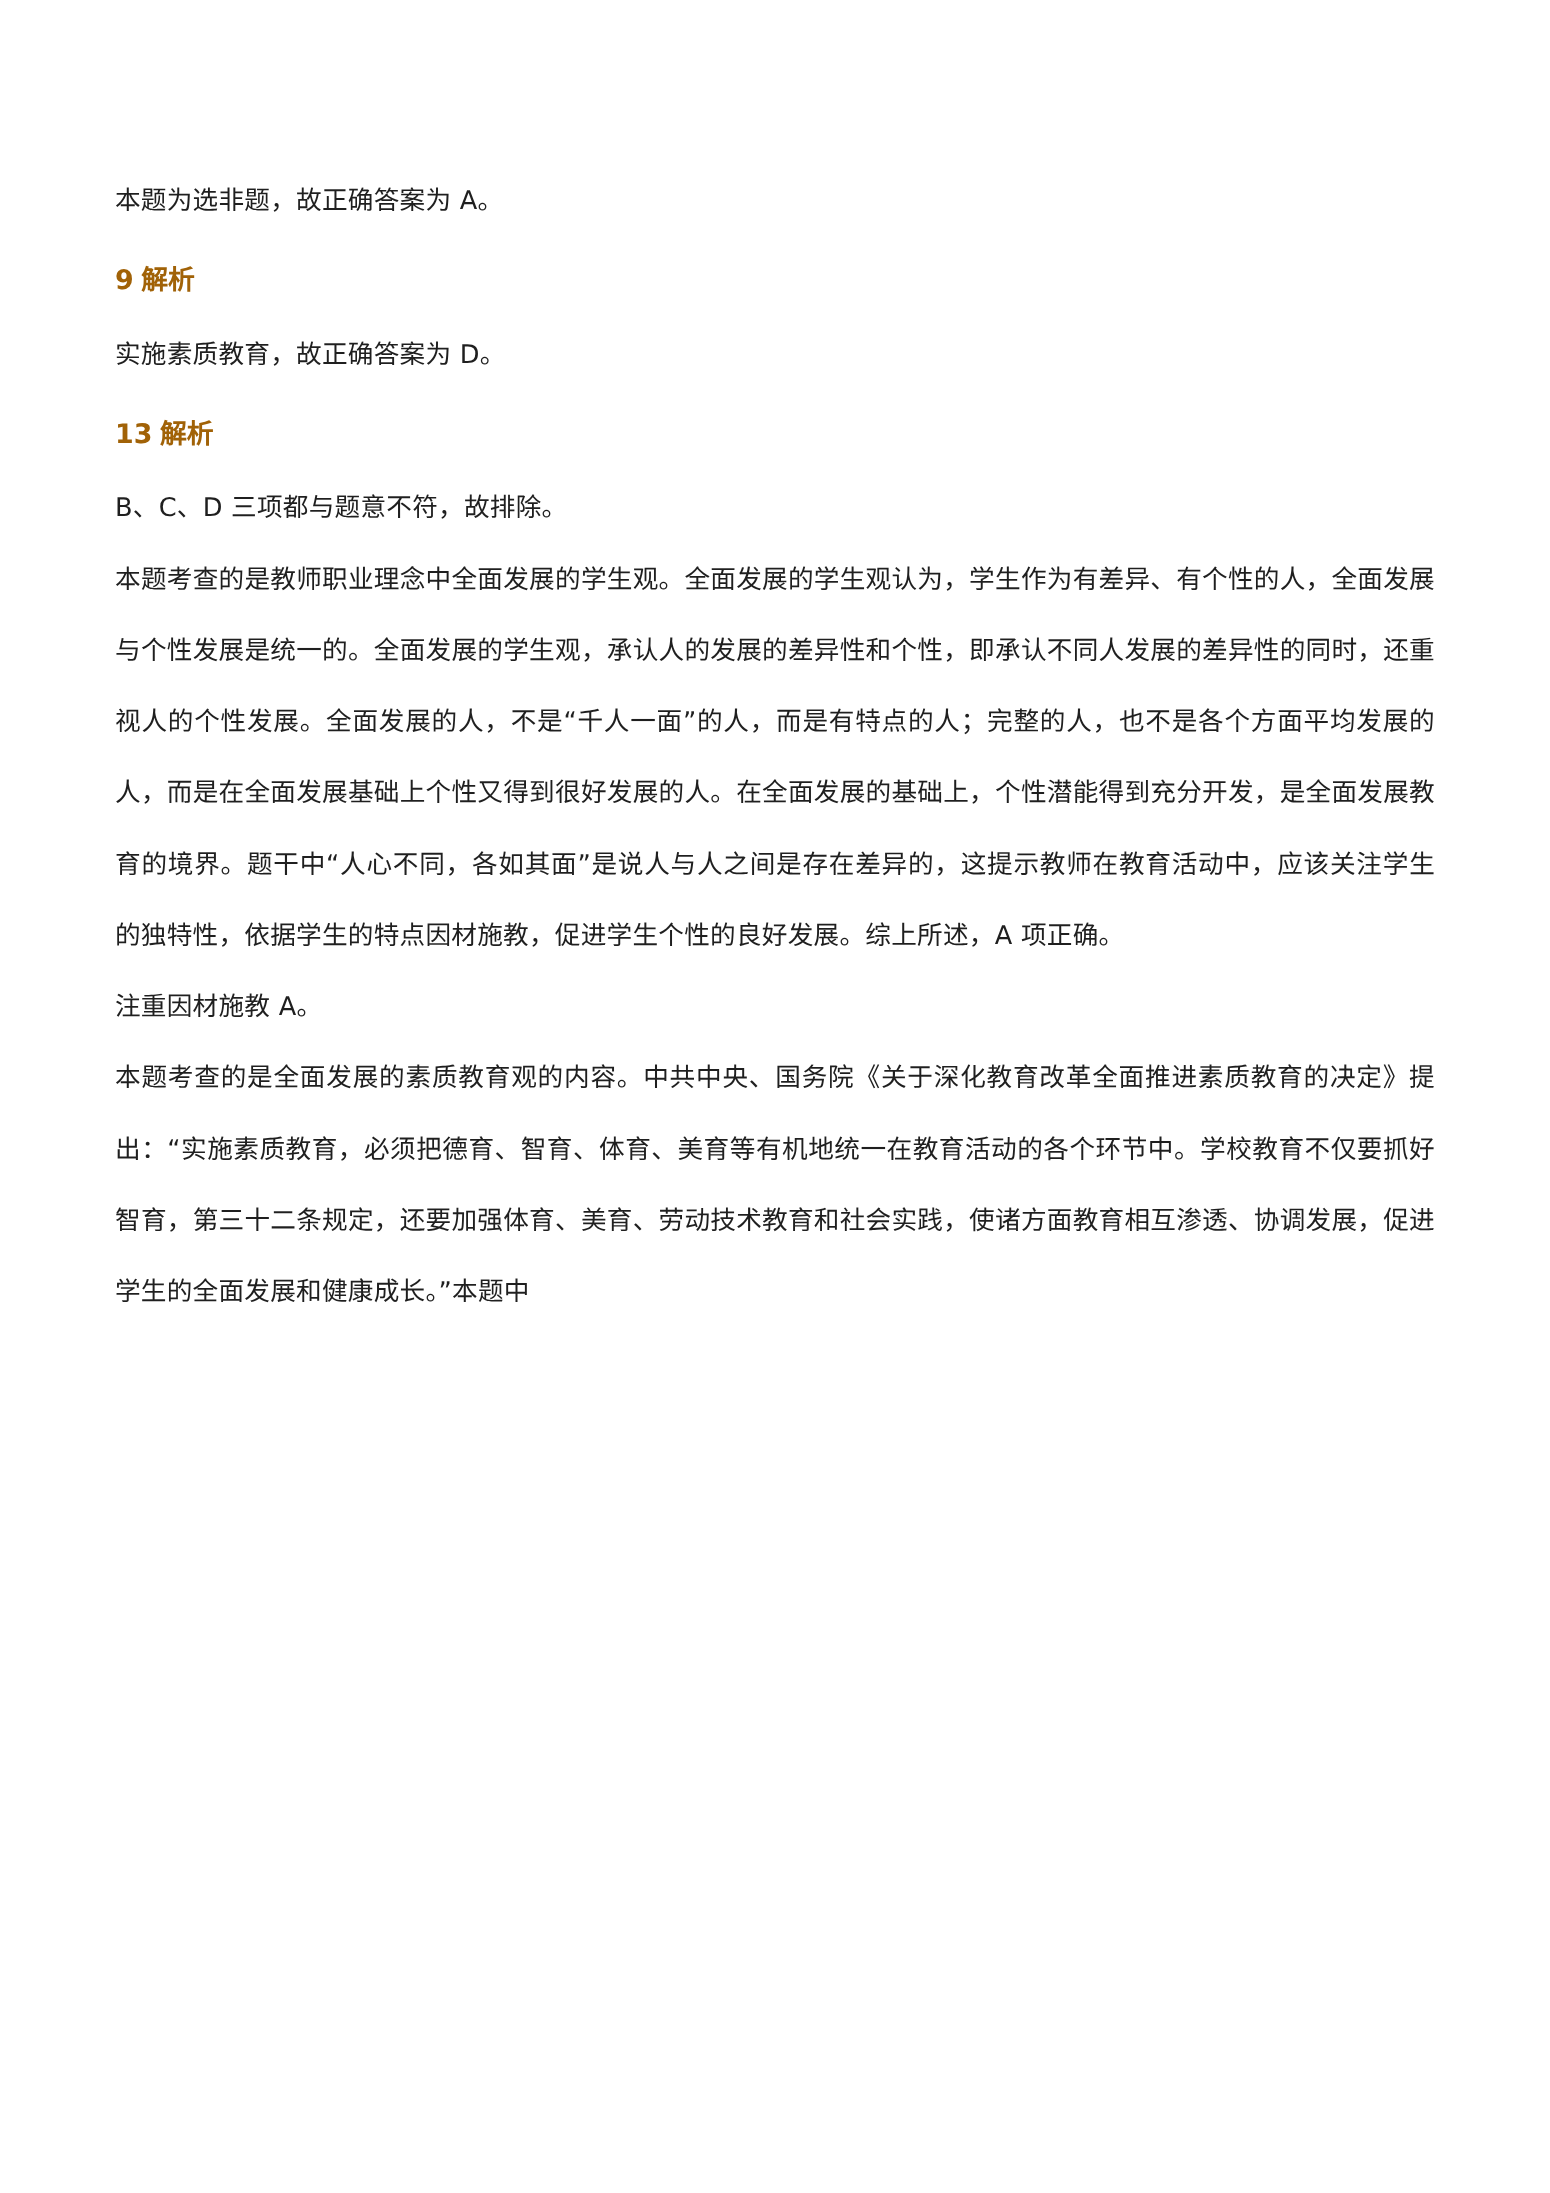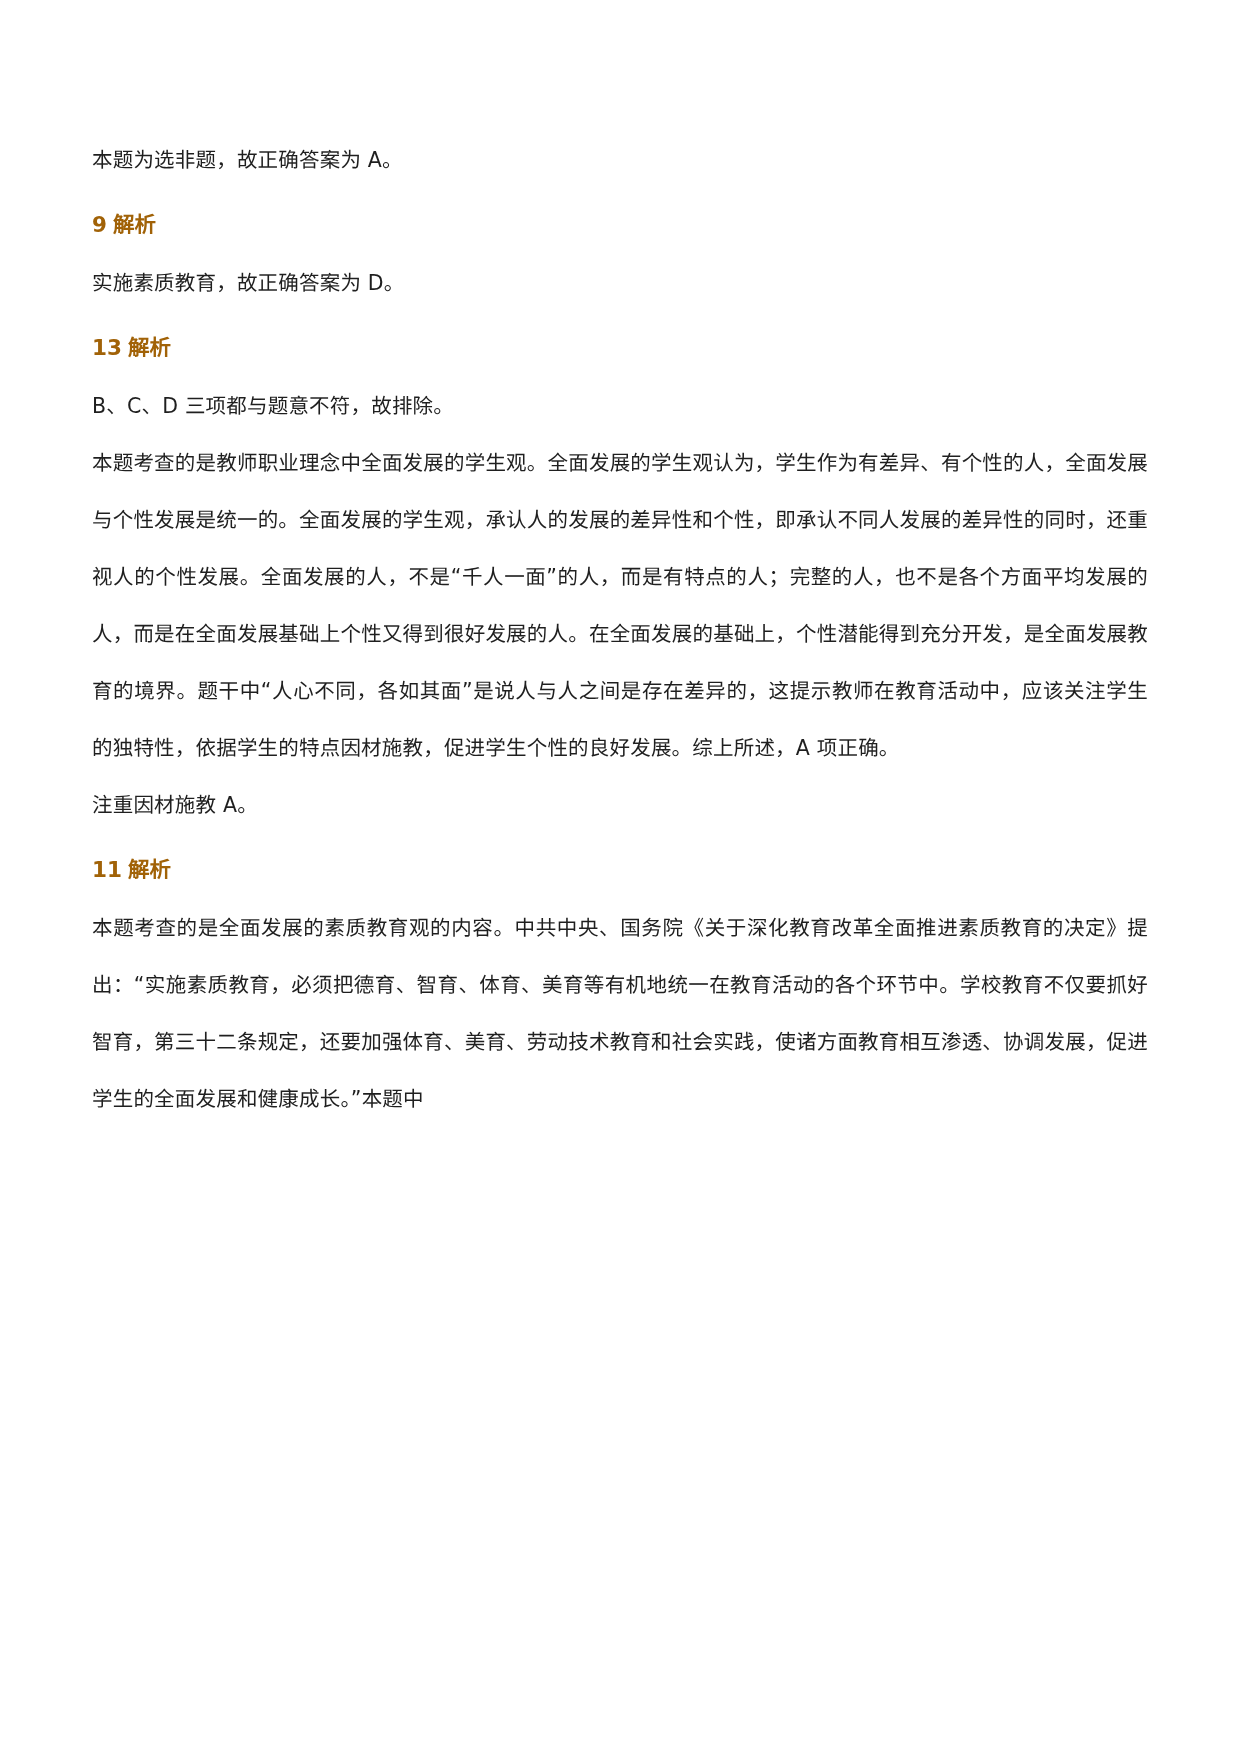--- a/index.html
+++ b/index.html
@@ -61,19 +61,16 @@
   <div class="heading">
     <span class="num">13</span><span class="label">解析</span>
   </div>
 
   <p class="para">B、C、D 三项都与题意不符，故排除。</p>
 
   <p class="para">本题考查的是教师职业理念中全面发展的学生观。全面发展的学生观认为，学生作为有差异、有个性的人，全面发展与个性发展是统一的。全面发展的学生观，承认人的发展的差异性和个性，即承认不同人发展的差异性的同时，还重视人的个性发展。全面发展的人，不是“千人一面”的人，而是有特点的人；完整的人，也不是各个方面平均发展的人，而是在全面发展基础上个性又得到很好发展的人。在全面发展的基础上，个性潜能得到充分开发，是全面发展教育的境界。题干中“人心不同，各如其面”是说人与人之间是存在差异的，这提示教师在教育活动中，应该关注学生的独特性，依据学生的特点因材施教，促进学生个性的良好发展。综上所述，A 项正确。</p>
 
   <p class="para">注重因材施教 A。</p>
 
-  <div class="heading">
-    <span class="num">11</span><span class="label">解析</span>
-  </div>
 
   <p class="para">本题考查的是全面发展的素质教育观的内容。中共中央、国务院《关于深化教育改革全面推进素质教育的决定》提出：“实施素质教育，必须把德育、智育、体育、美育等有机地统一在教育活动的各个环节中。学校教育不仅要抓好智育，第三十二条规定，还要加强体育、美育、劳动技术教育和社会实践，使诸方面教育相互渗透、协调发展，促进学生的全面发展和健康成长。”本题中</p>
 
 </div>
 
 </body></html>

